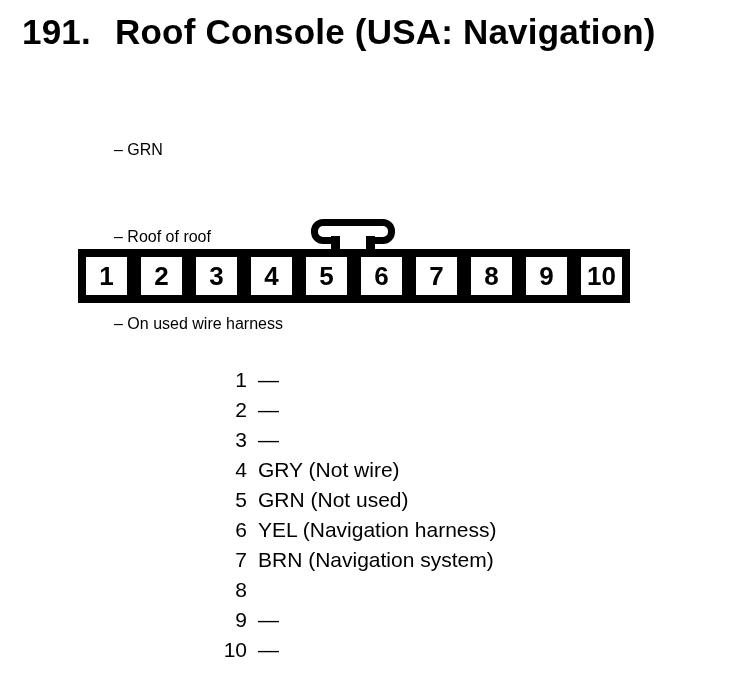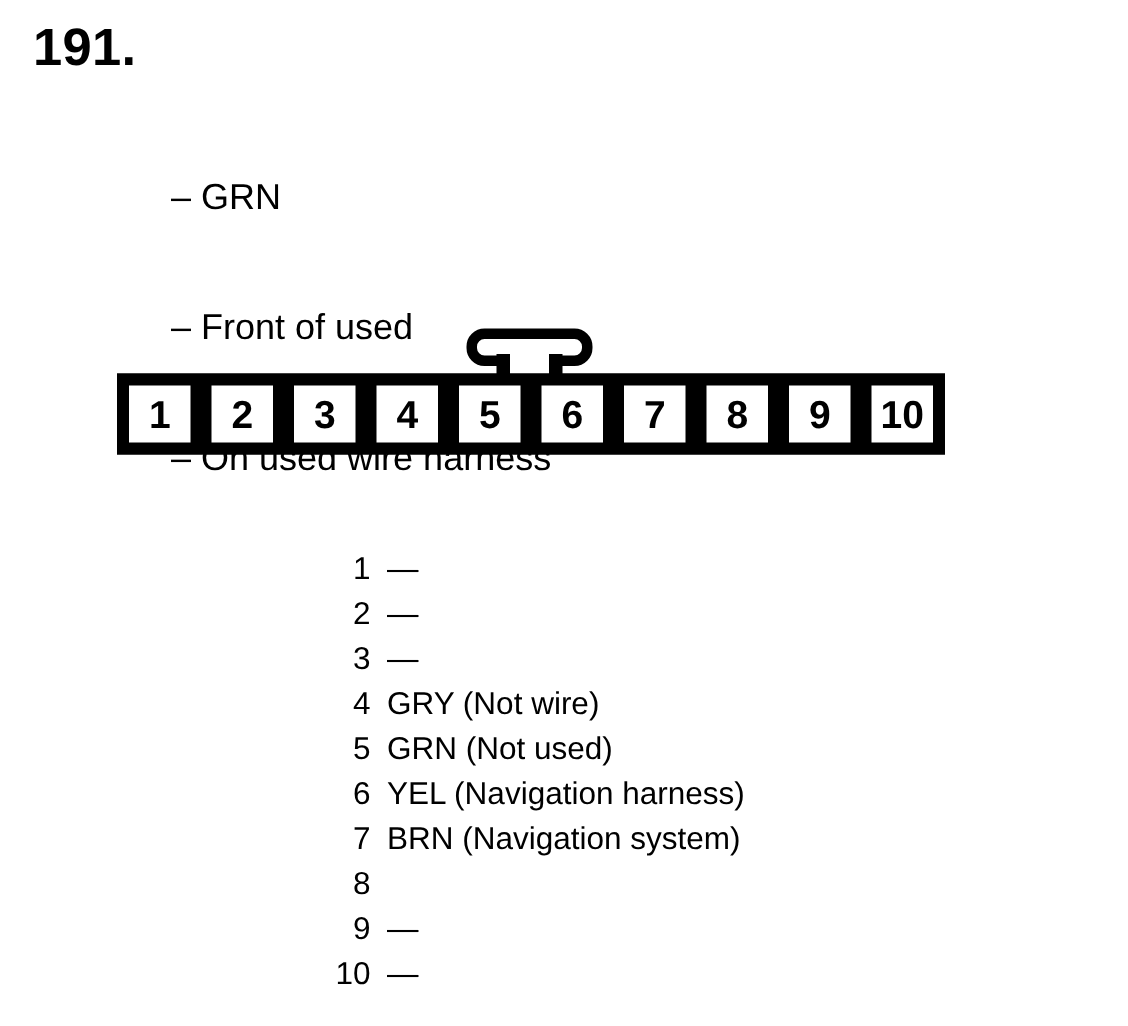--- a/index.html
+++ b/index.html
@@ -30,22 +30,22 @@
   }
   .title-num {
     width: 93px;
     flex: 0 0 93px;
   }
 
   
   .notes {
     position: absolute;
     left: 114px;
-    top: 59px;
-    font-size: 24px;
+    top: 77px;
+    font-size: 16px;
     line-height: 29px;
     white-space: pre;
   }
 
   
   .tab-bar {
     position: absolute;
     left: 311px;
     top: 219px;
     width: 84px;
@@ -112,25 +112,26 @@
   }
   .pin-desc { margin-left: 11px; white-space: pre; }
 </style>
 </head>
 <body>
 
 <div class="page">
 
   <h1 class="title" style="margin:0;">
     <span class="title-num">191.</span>
+    <span class="title-text">Roof Console (USA: Navigation)</span>
   </h1>
 
   <div class="notes">
     <div>– GRN</div>
-    <div>– Front of used</div>
+    <div>– Roof of roof</div>
     <div>– On used wire harness</div>
   </div>
 
   <div>
     <div class="tab-bar"></div>
     <div class="tab-stem"></div>
     <div class="tab-leg tab-leg-left"></div>
     <div class="tab-leg tab-leg-right"></div>
 
     <div class="conn-body">

